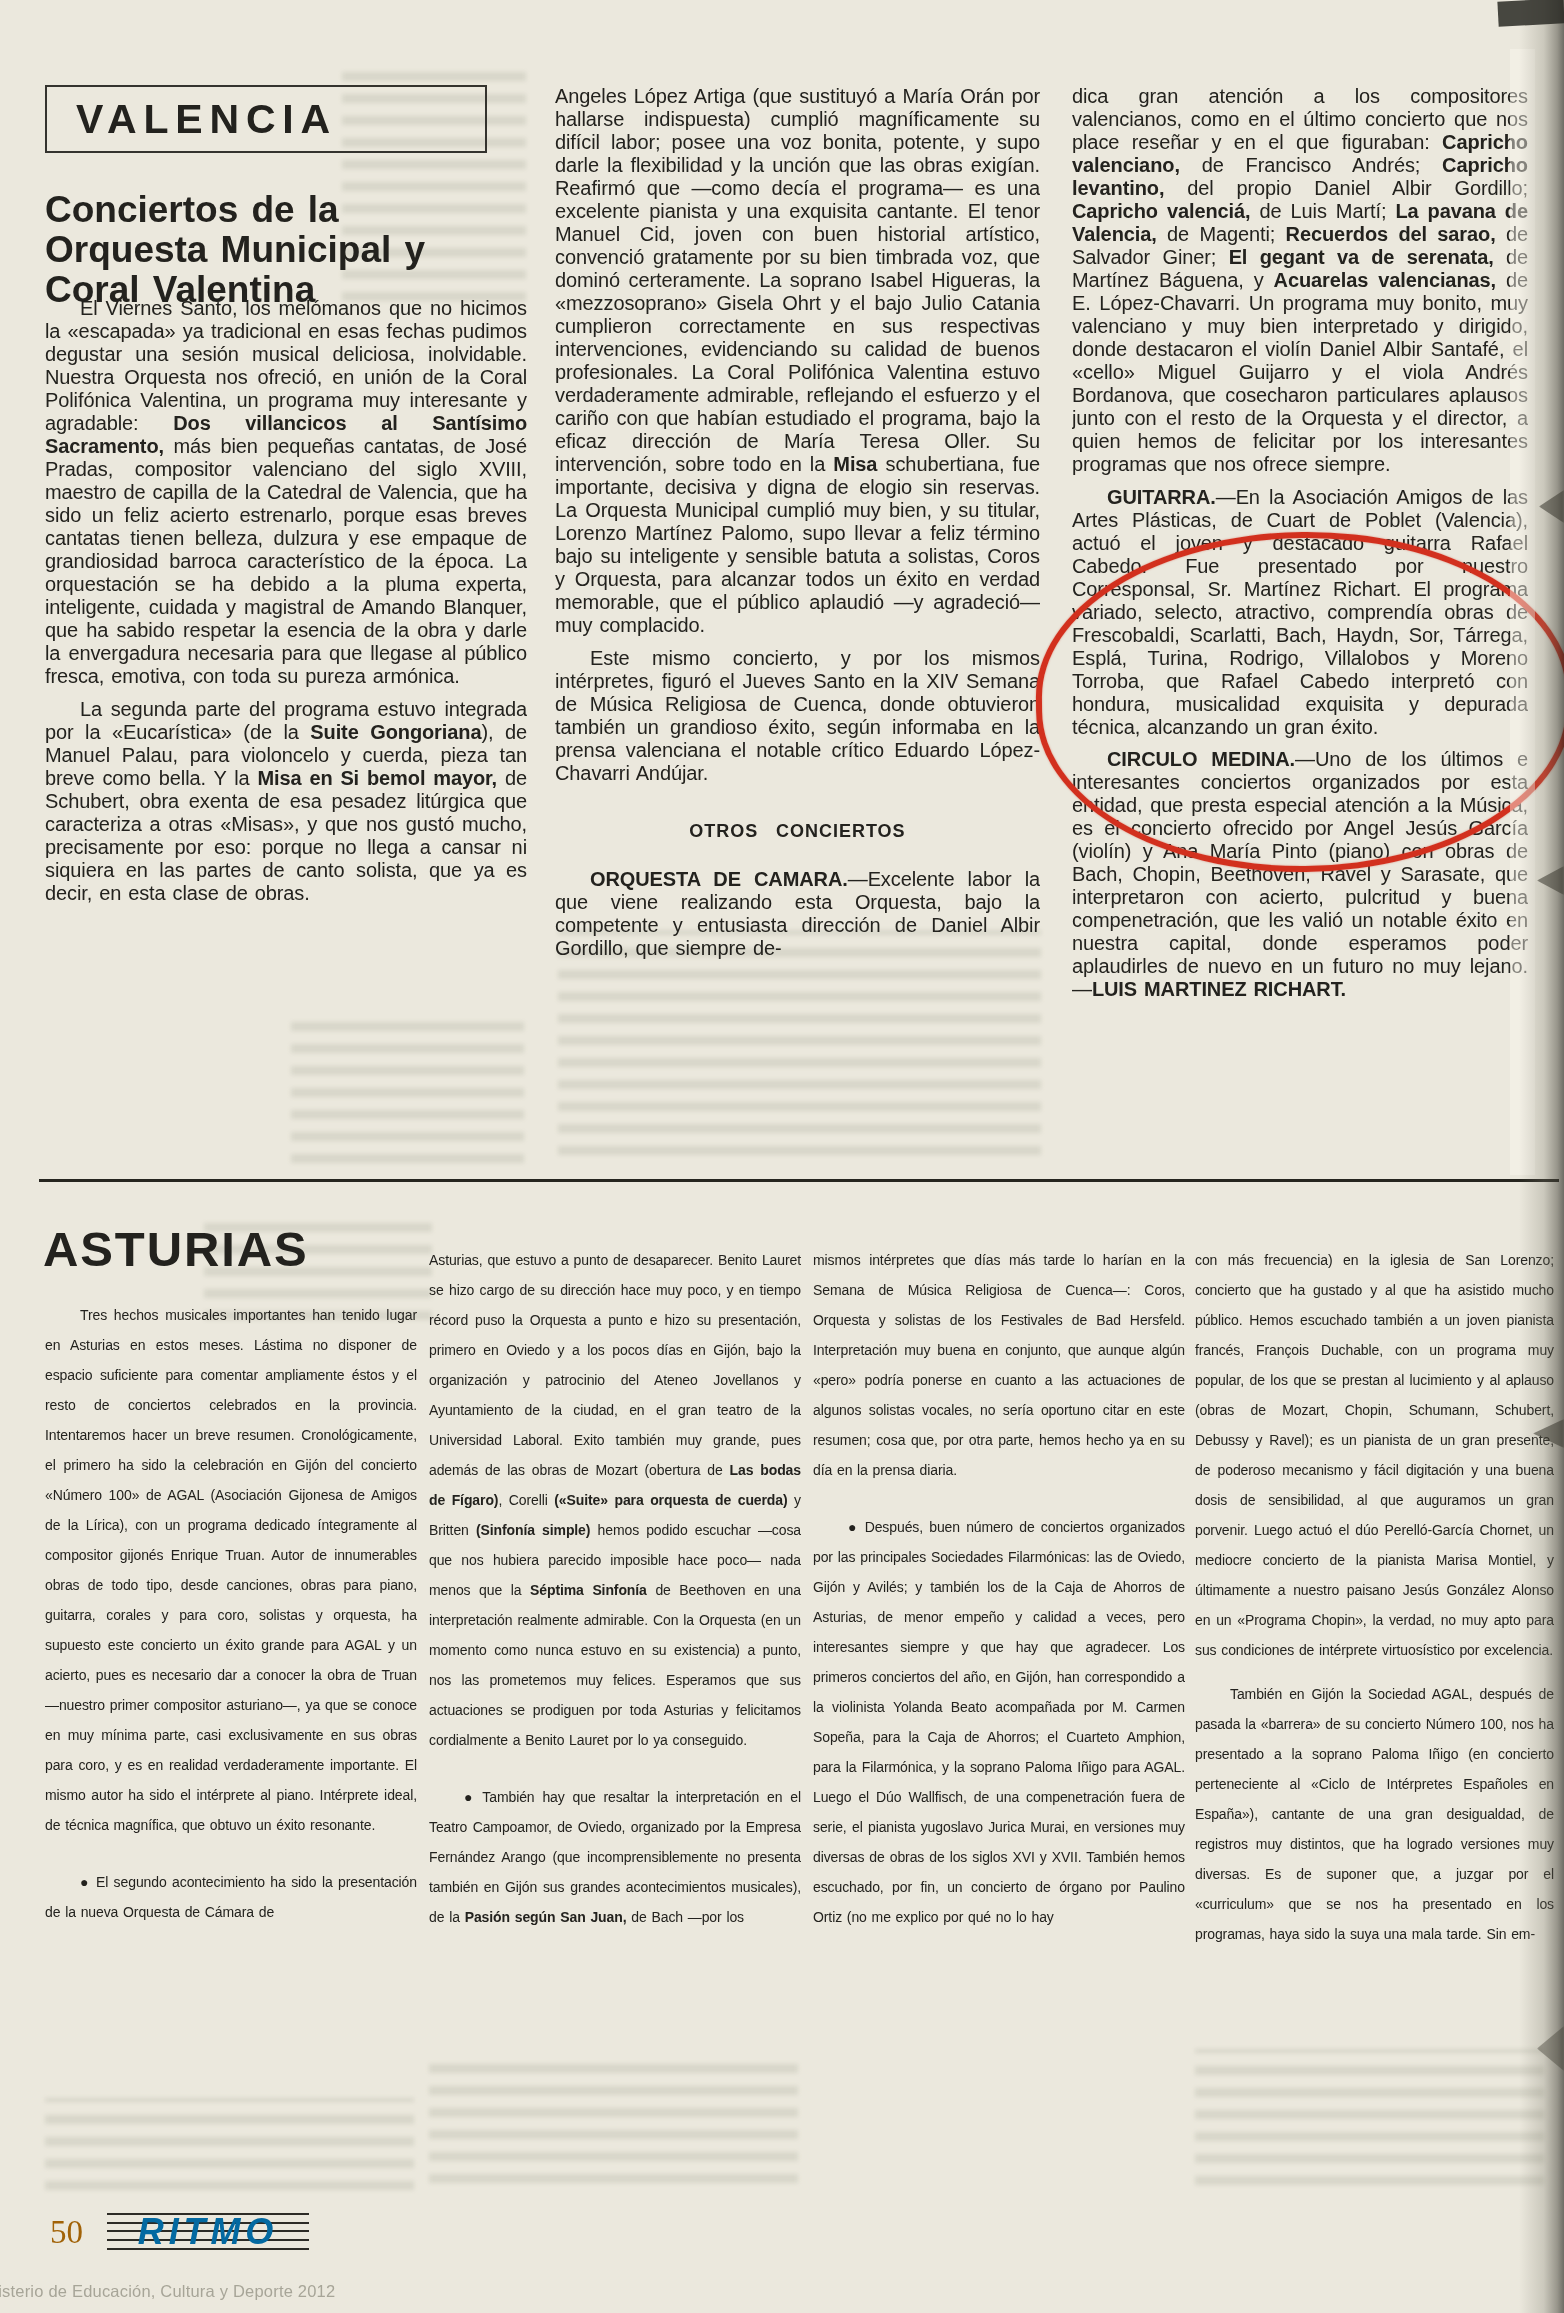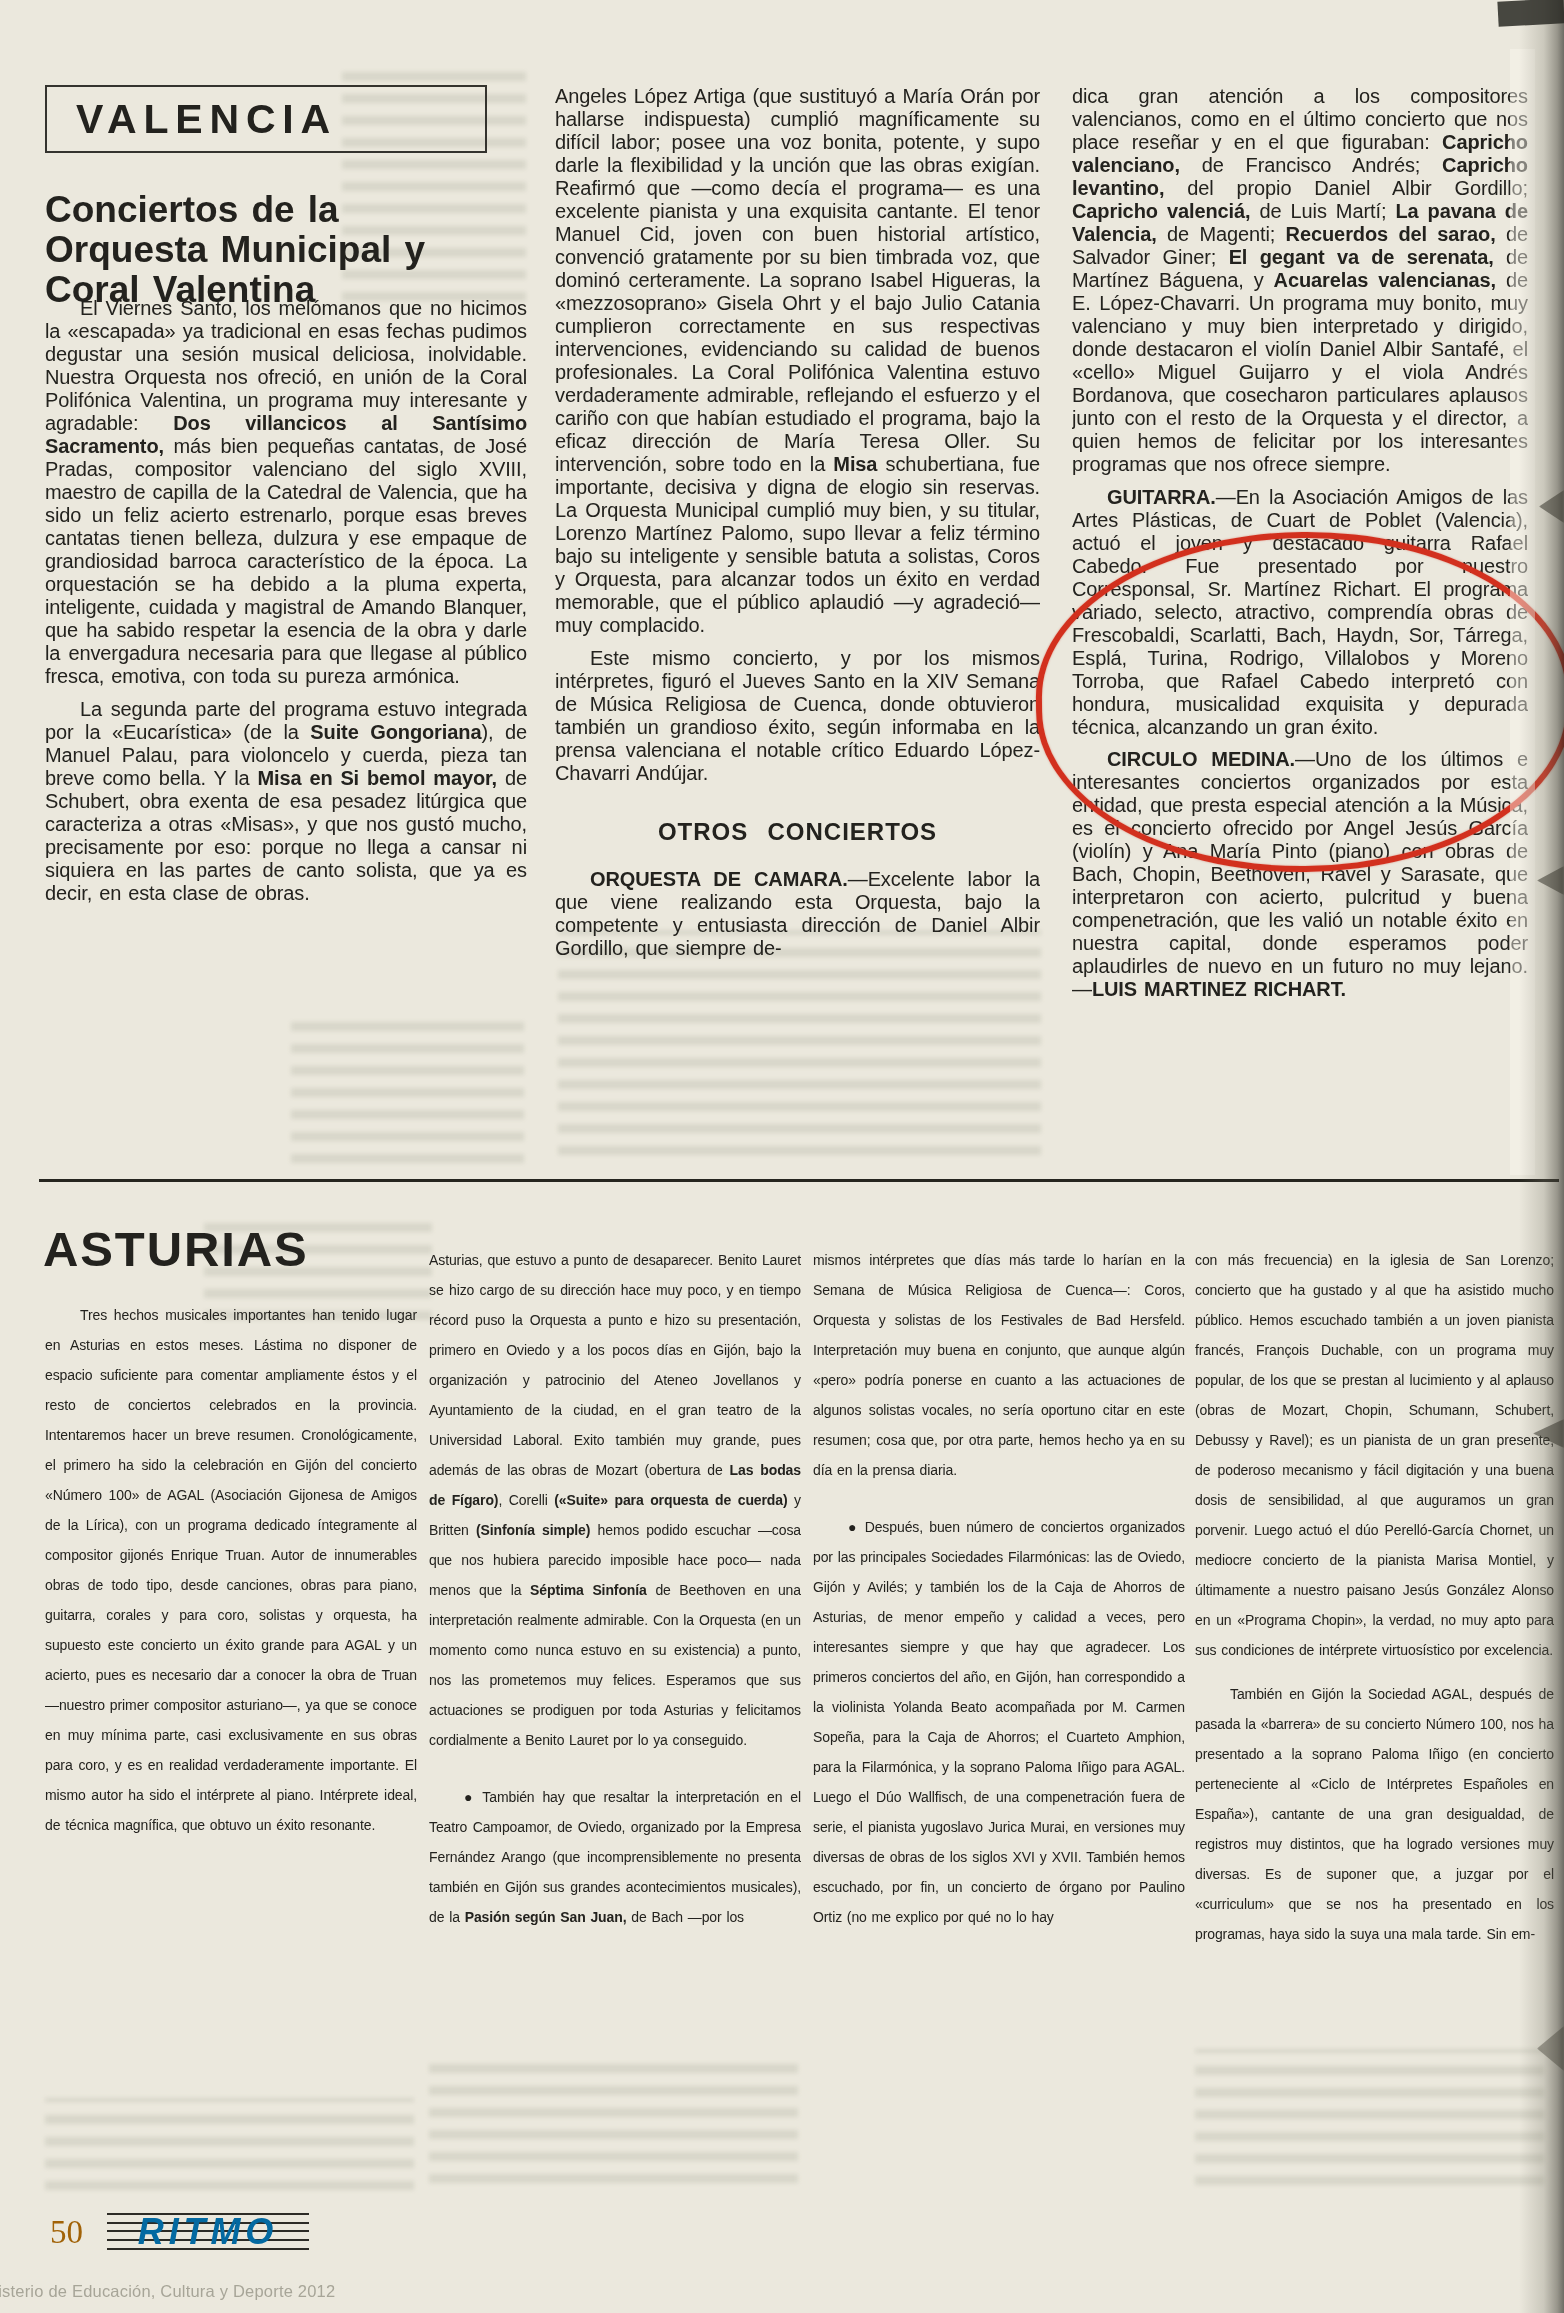--- a/index.html
+++ b/index.html
@@ -28,21 +28,21 @@
 
   .val-box{position:absolute;z-index:2;left:45px;top:85px;width:442px;height:68px;border:2.9px solid #34332e;
     display:flex;align-items:center;padding-left:29px;box-sizing:border-box;}
   .val-box span{font-size:41px;font-weight:bold;letter-spacing:6.8px;}
   .headline{position:absolute;z-index:2;left:45px;top:190px;width:466px;margin:0;font-size:37px;line-height:40px;font-weight:bold;word-spacing:2.9px;}
 
   .vc1{left:45px;top:297px;width:482px;height:858px;}
   .vc2{left:555px;top:85px;width:485px;height:1081px;}
   .vc3{left:1072px;top:85px;width:456px;height:1081px;}
 
-  .otros{margin:35px 0 25px 0;text-align:center;font-size:24px;font-weight:bold;letter-spacing:1px;word-spacing:11.6px;}
+  .otros{margin:35px 0 25px 0;text-align:center;font-size:18px;font-weight:bold;letter-spacing:1px;word-spacing:11.6px;}
   .p-guitarra{margin-top:45px;}
   .p-circulo{margin-top:33px;}
 
   .red-oval{position:absolute;z-index:4;left:1036px;top:532px;width:524px;height:328px;
     border:6.8px solid #d2301e;border-radius:50% / 48%;transform:rotate(-.6deg);box-shadow:0 0 1.9px rgba(210,48,30,.5), inset 0 0 1.9px rgba(210,48,30,.5);}
 
   .divider{position:absolute;z-index:2;left:39px;top:1179px;width:1520px;height:2.9px;background:#26251f;}
 
   .ast-head{position:absolute;z-index:2;left:43px;top:1221px;margin:0;font-size:49px;font-weight:bold;letter-spacing:1.9px;}
   .ac1{left:45px;top:1300px;width:372px;height:798px;}
@@ -97,20 +97,21 @@
   </div>
 
   <div class="red-oval"></div>
 
   <div class="divider"></div>
 
   <h2 class="ast-head">ASTURIAS</h2>
 
   <div class="acol ac1">
     <p class="para"><span>Tres hechos musicales importantes han tenido lugar en Asturias en estos meses. Lástima no disponer de espacio suficiente para comentar ampliamente éstos y el resto de conciertos celebrados en la provincia. Intentaremos hacer un breve resumen. Cronológicamente, el primero ha sido la celebración en Gijón del concierto «Número 100» de AGAL (Asociación Gijonesa de Amigos de la Lírica), con un programa dedicado íntegramente al compositor gijonés Enrique Truan. Autor de innumerables obras de todo tipo, desde canciones, obras para piano, guitarra, corales y para coro, solistas y orquesta, ha supuesto este concierto un éxito grande para AGAL y un acierto, pues es necesario dar a conocer la obra de Truan —nuestro primer compositor asturiano—, ya que se conoce en muy mínima parte, casi exclusivamente en sus obras para coro, y es en realidad verdaderamente importante. El mismo autor ha sido el intérprete al piano. Intérprete ideal, de técnica magnífica, que obtuvo un éxito resonante.</span></p>
+    <p class="para p-bullet"><span>● El segundo acontecimiento ha sido la presentación de la nueva Orquesta de Cámara de</span></p>
   </div>
 
   <div class="acol ac2">
     <p class="para noindent"><span>Asturias, que estuvo a punto de desaparecer. Benito Lauret se hizo cargo de su dirección hace muy poco, y en tiempo récord puso la Orquesta a punto e hizo su presentación, primero en Oviedo y a los pocos días en Gijón, bajo la organización y patrocinio del Ateneo Jovellanos y Ayuntamiento de la ciudad, en el gran teatro de la Universidad Laboral. Exito también muy grande, pues además de las obras de Mozart (obertura de </span><span class="b">Las bodas de Fígaro)</span><span>, Corelli </span><span class="b">(«Suite» para orquesta de cuerda)</span><span> y Britten </span><span class="b">(Sinfonía simple)</span><span> hemos podido escuchar —cosa que nos hubiera parecido imposible hace poco— nada menos que la </span><span class="b">Séptima Sinfonía</span><span> de Beethoven en una interpretación realmente admirable. Con la Orquesta (en un momento como nunca estuvo en su existencia) a punto, nos las prometemos muy felices. Esperamos que sus actuaciones se prodiguen por toda Asturias y felicitamos cordialmente a Benito Lauret por lo ya conseguido.</span></p>
     <p class="para p-bullet"><span>● También hay que resaltar la interpretación en el Teatro Campoamor, de Oviedo, organizado por la Empresa Fernández Arango (que incomprensiblemente no presenta también en Gijón sus grandes acontecimientos musicales), de la </span><span class="b">Pasión según San Juan,</span><span> de Bach —por los</span></p>
   </div>
 
   <div class="acol ac3">
     <p class="para noindent"><span>mismos intérpretes que días más tarde lo harían en la Semana de Música Religiosa de Cuenca—: Coros, Orquesta y solistas de los Festivales de Bad Hersfeld. Interpretación muy buena en conjunto, que aunque algún «pero» podría ponerse en cuanto a las actuaciones de algunos solistas vocales, no sería oportuno citar en este resumen; cosa que, por otra parte, hemos hecho ya en su día en la prensa diaria.</span></p>
     <p class="para p-bullet"><span>● Después, buen número de conciertos organizados por las principales Sociedades Filarmónicas: las de Oviedo, Gijón y Avilés; y también los de la Caja de Ahorros de Asturias, de menor empeño y calidad a veces, pero interesantes siempre y que hay que agradecer. Los primeros conciertos del año, en Gijón, han correspondido a la violinista Yolanda Beato acompañada por M. Carmen Sopeña, para la Caja de Ahorros; el Cuarteto Amphion, para la Filarmónica, y la soprano Paloma Iñigo para AGAL. Luego el Dúo Wallfisch, de una compenetración fuera de serie, el pianista yugoslavo Jurica Murai, en versiones muy diversas de obras de los siglos XVI y XVII. También hemos escuchado, por fin, un concierto de órgano por Paulino Ortiz (no me explico por qué no lo hay</span></p>

